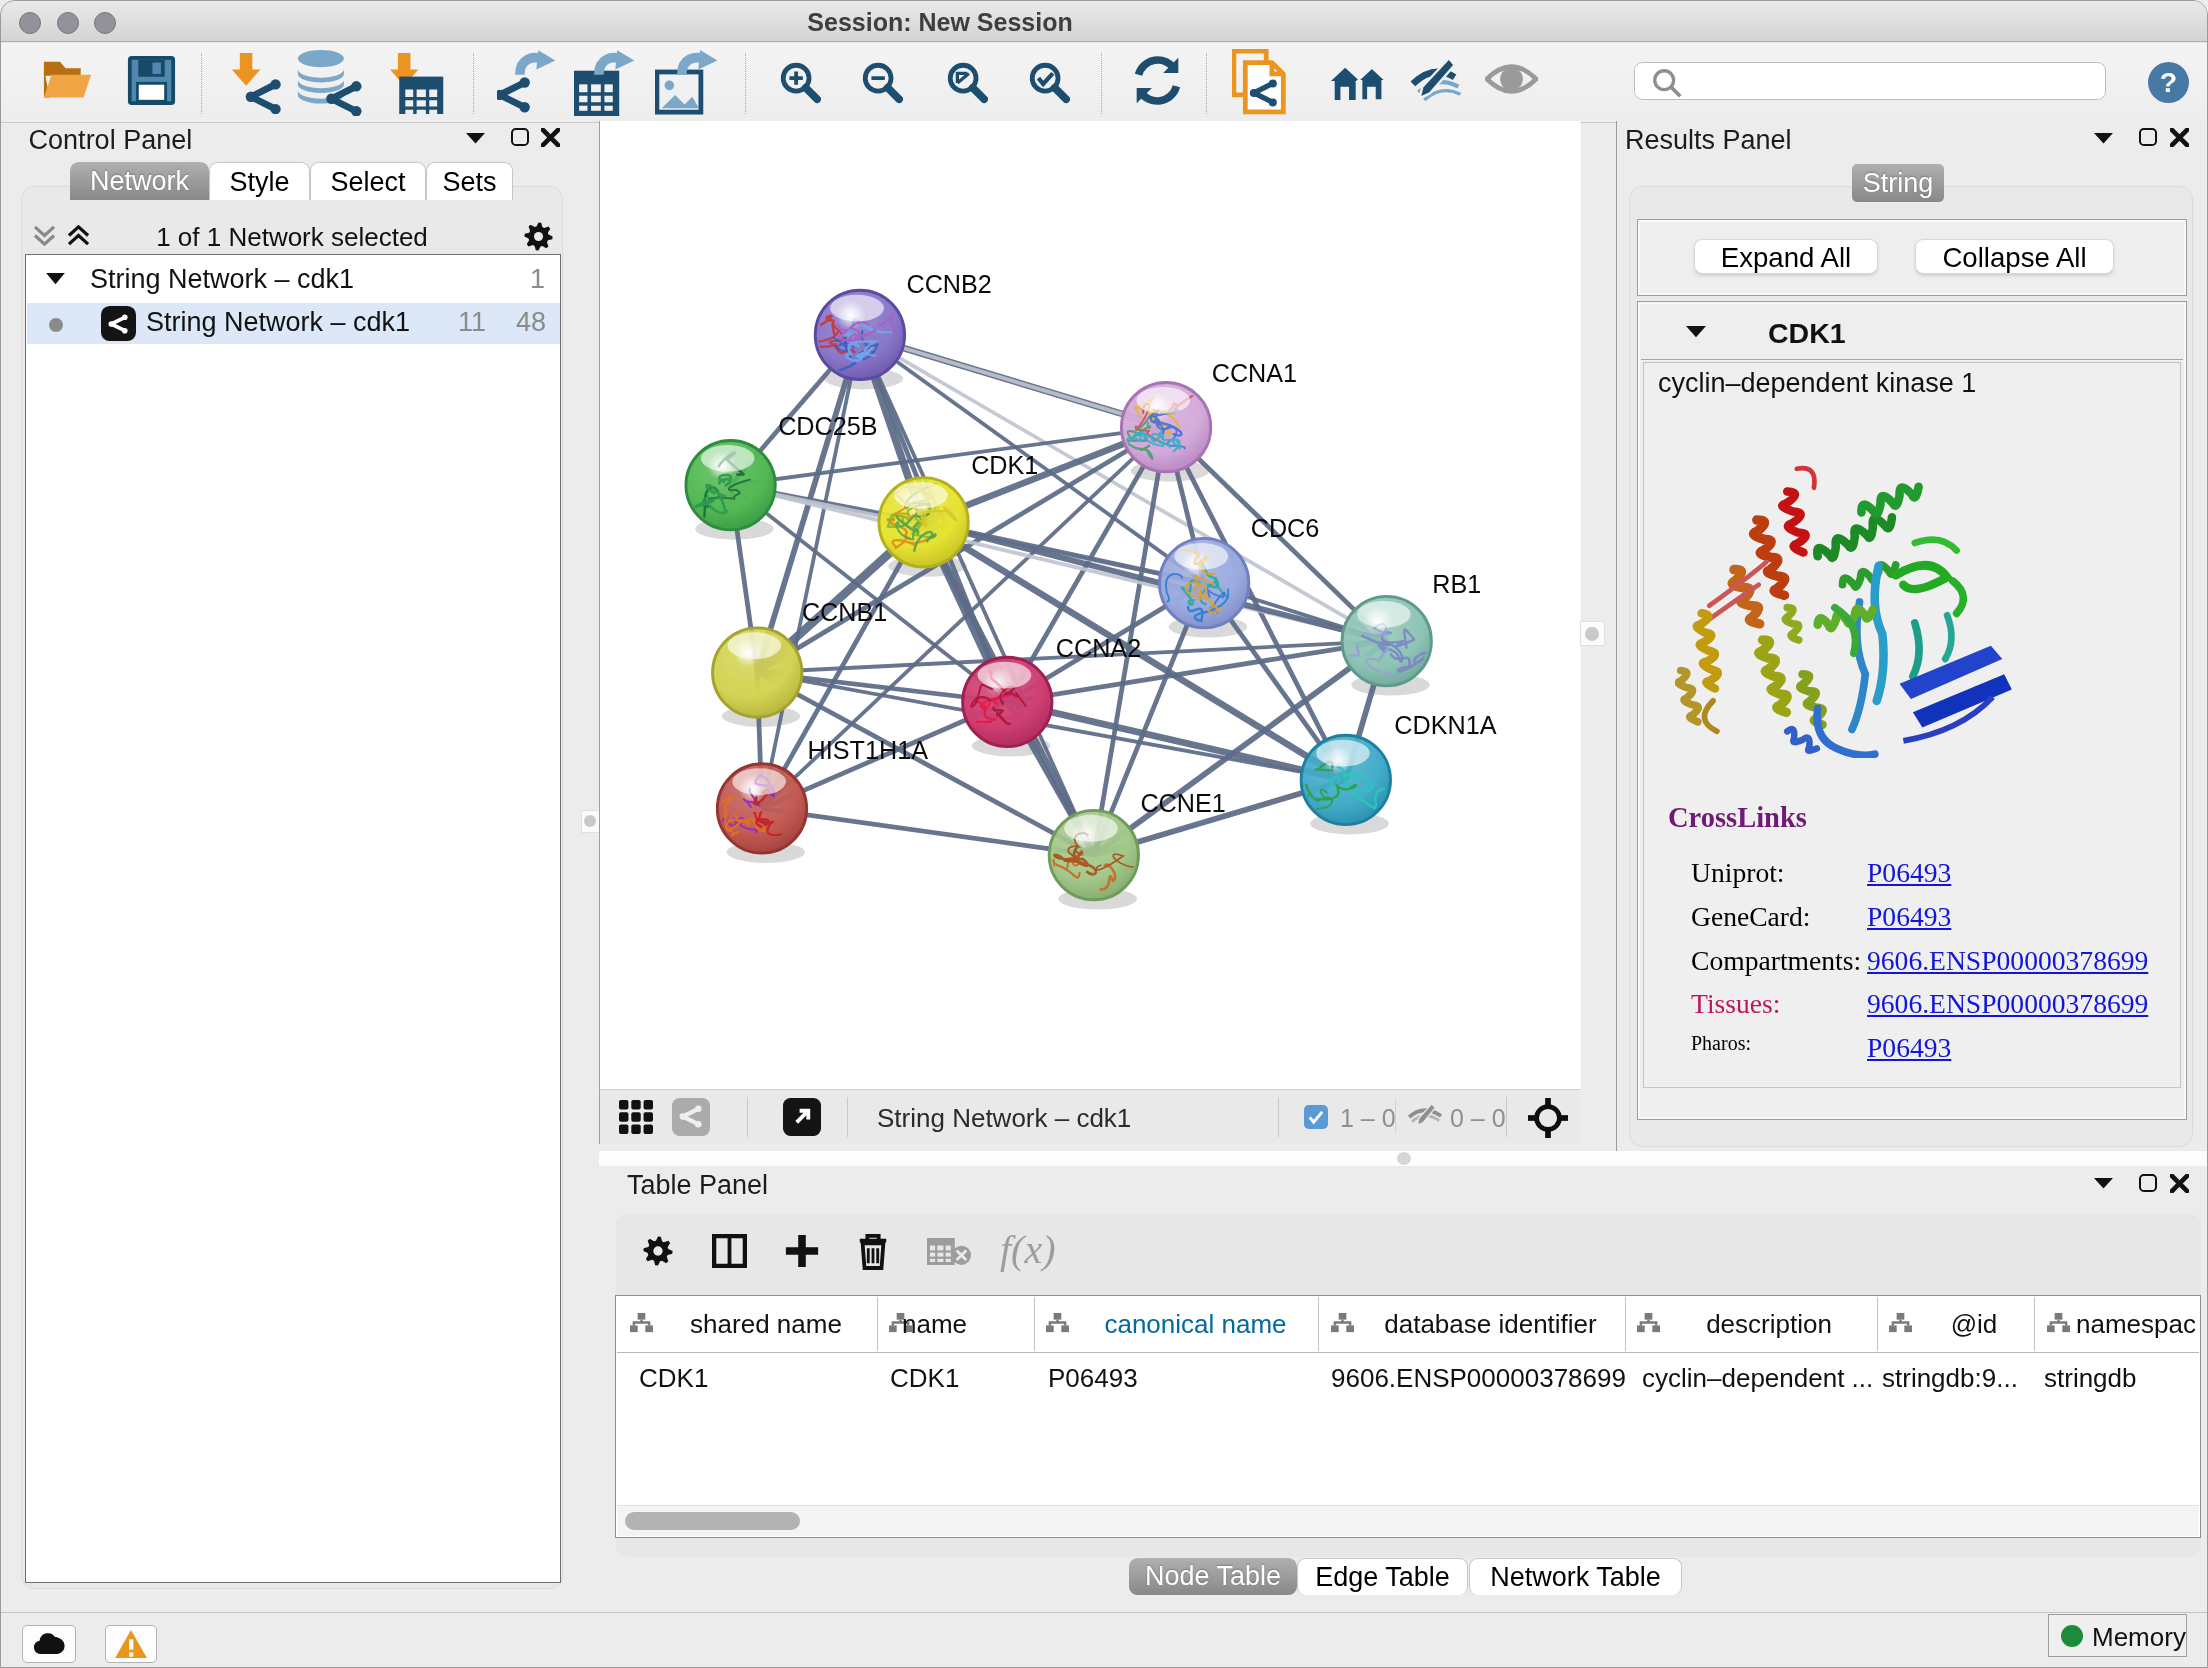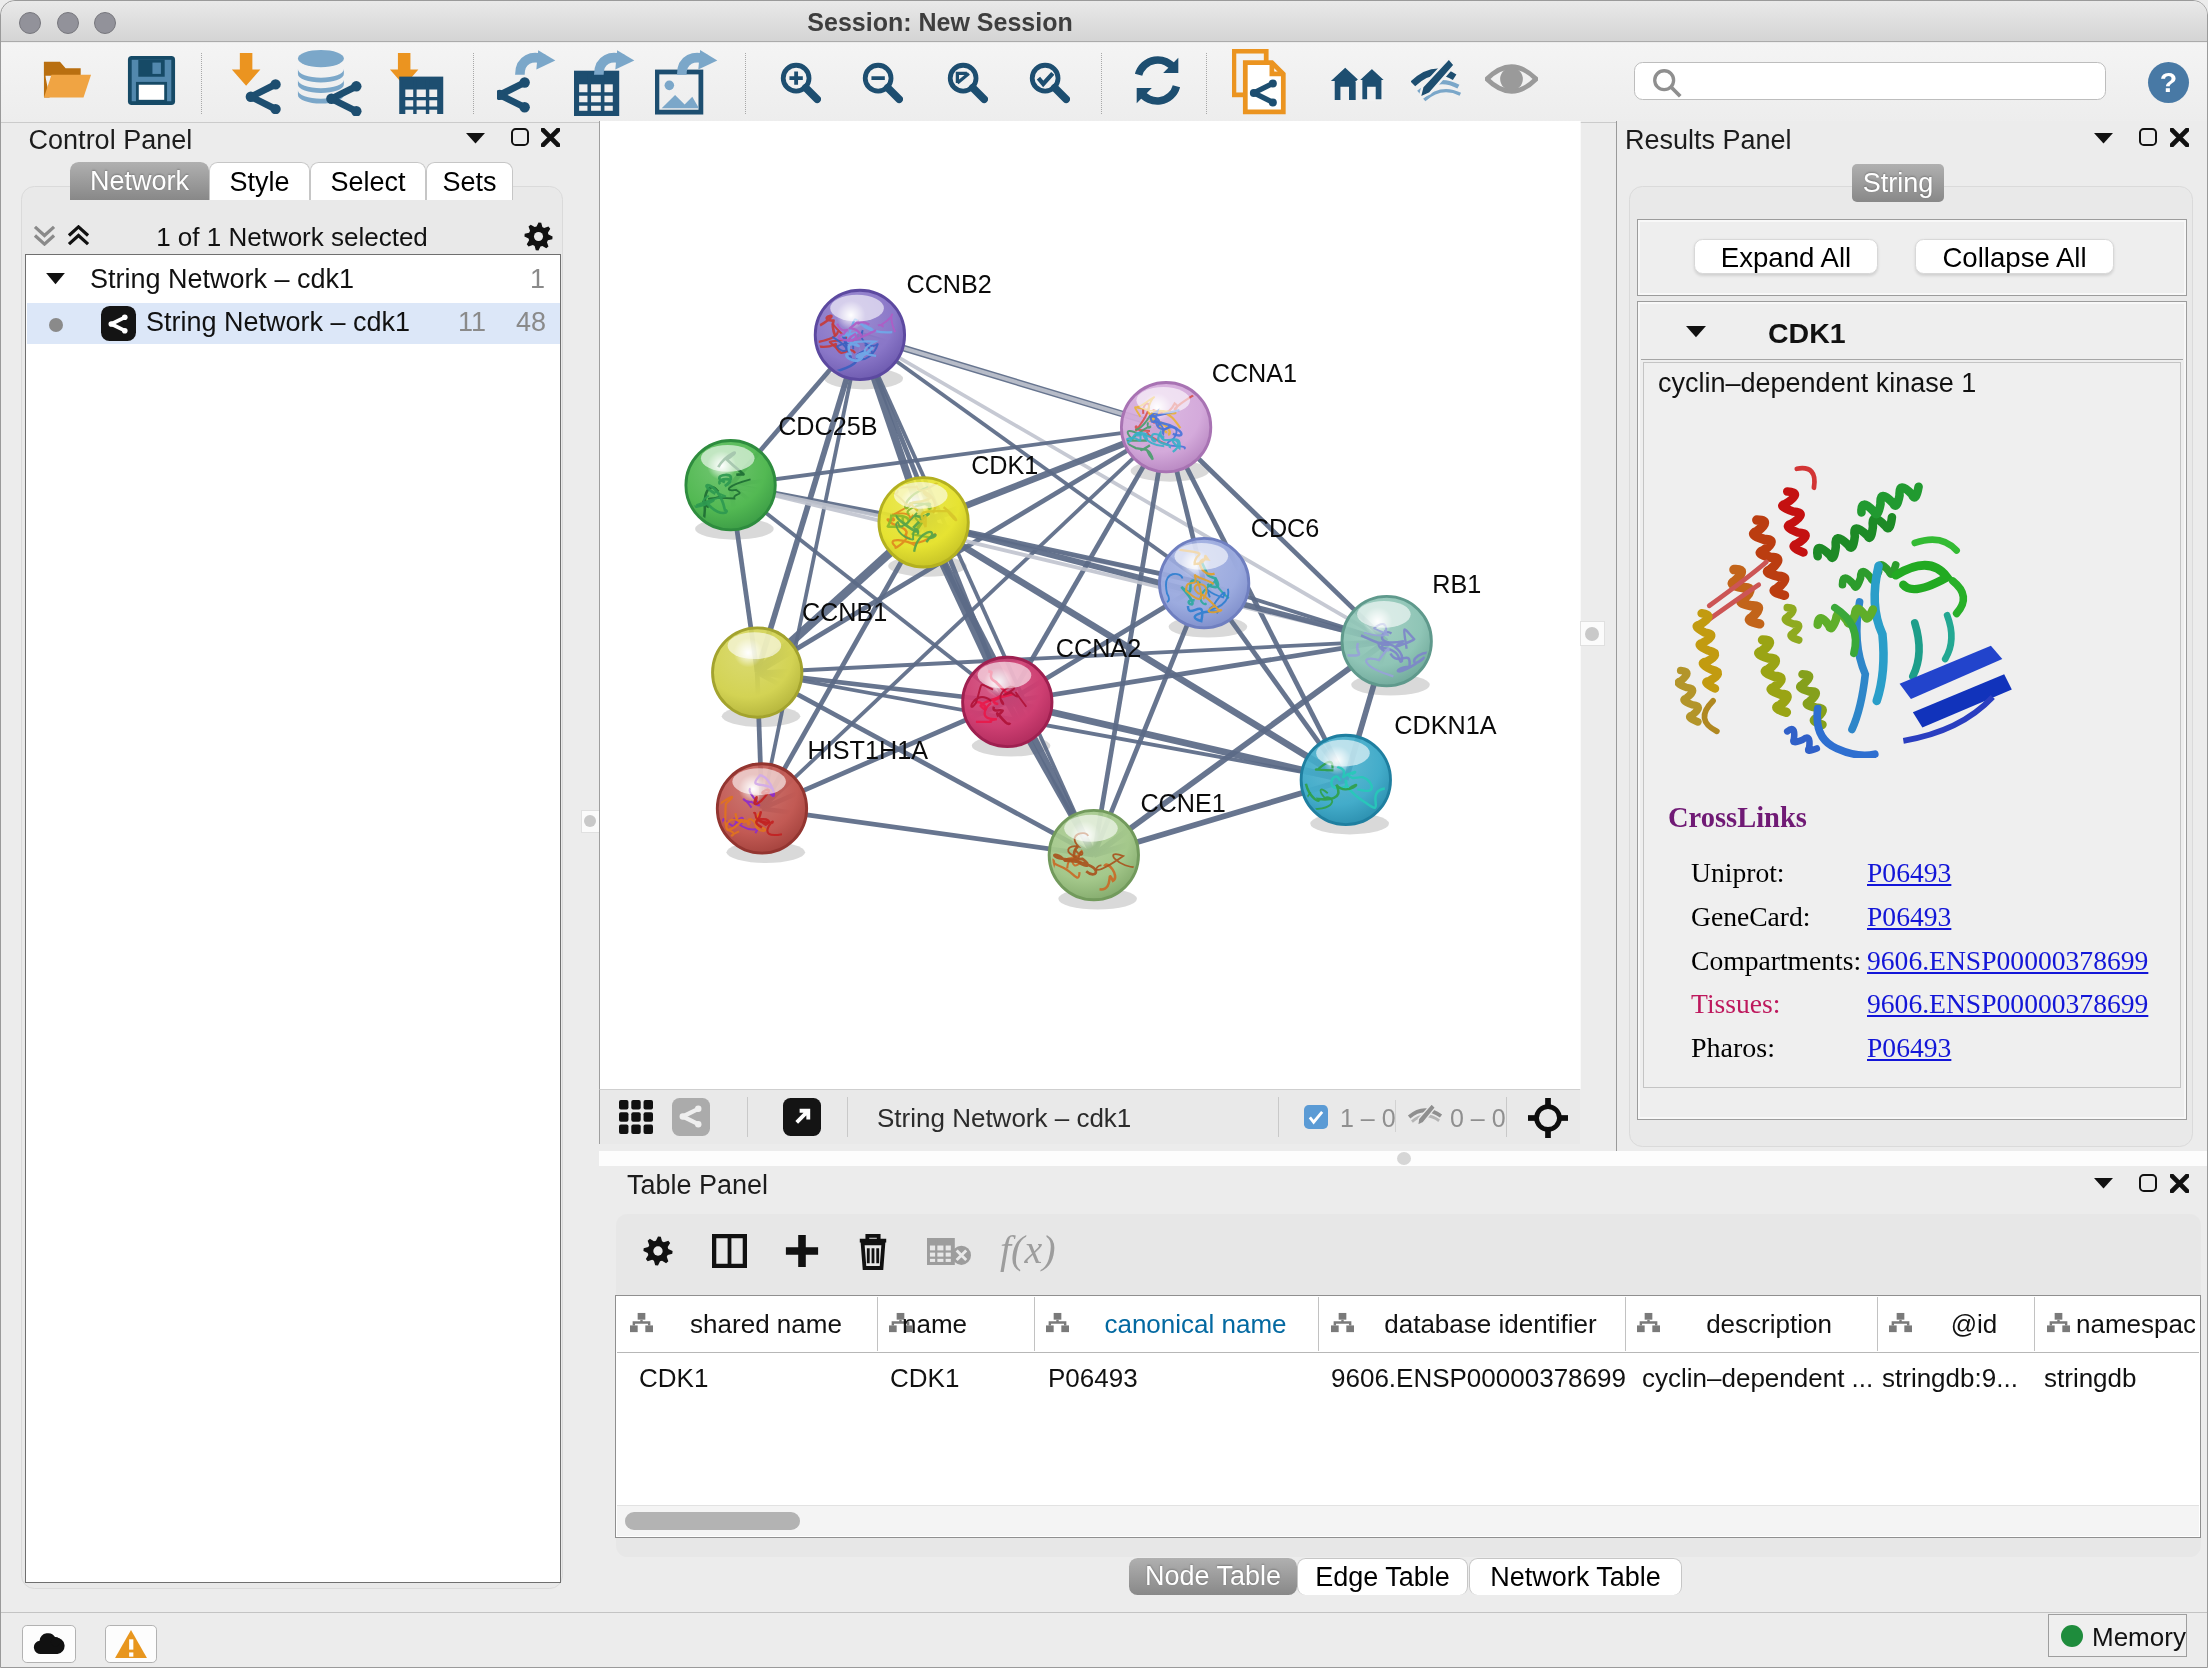--- a/index.html
+++ b/index.html
@@ -649,21 +649,21 @@
   </svg>
 <div class="abs serif" style="left:1667px;top:801px;font-size:28.5px;font-weight:700;color:#701a75">CrossLinks</div>
 <div class="abs serif" style="left:1690px;top:856px;font-size:27.6px;color:#000">Uniprot:</div>
 <div class="abs serif" style="left:1866px;top:856px;font-size:27.6px"><a class="lnk">P06493</a></div>
 <div class="abs serif" style="left:1690px;top:900px;font-size:27.6px;color:#000">GeneCard:</div>
 <div class="abs serif" style="left:1866px;top:900px;font-size:27.6px"><a class="lnk">P06493</a></div>
 <div class="abs serif" style="left:1690px;top:944px;font-size:27.6px;color:#000">Compartments:</div>
 <div class="abs serif" style="left:1866px;top:944px;font-size:27.6px"><a class="lnk">9606.ENSP00000378699</a></div>
 <div class="abs serif" style="left:1690px;top:987px;font-size:27.6px;color:#be185d">Tissues:</div>
 <div class="abs serif" style="left:1866px;top:987px;font-size:27.6px"><a class="lnk">9606.ENSP00000378699</a></div>
-<div class="abs serif" style="left:1690px;top:1031px;font-size:28px;color:#000">Pharos:</div>
+<div class="abs serif" style="left:1690px;top:1031px;font-size:20px;color:#000">Pharos:</div>
 <div class="abs serif" style="left:1866px;top:1031px;font-size:27.6px"><a class="lnk">P06493</a></div>
 <div class="abs" style="left:1579px;top:620px;width:25px;height:25px;background:#fbfbfb;border:1px solid #e0e0e0"></div>
 <div class="abs" style="left:1584px;top:626px;width:14.3px;height:14.3px;border-radius:50%;background:#c9c9c9"></div>
 <div class="abs" style="left:598px;top:1150px;width:1610px;height:15px;background:#fdfdfd"></div>
 <div class="abs" style="left:1396px;top:1151px;width:14.3px;height:13.3px;border-radius:50%;background:#d6d6d6"></div>
 <div class="abs ptitle" style="left:626px;top:1169px">Table Panel</div>
 <svg class="abs" style="left:2093px;top:1177px" width="19" height="11.4" viewBox="0 0 20 12">
     <path d="M0 0 h20 l-10 11 z" fill="#111"></path>
   </svg>
 <div class="abs" style="left:2138px;top:1173px;width:18px;height:18px;border:2.9px solid #111;border-radius:4.8px"></div>

